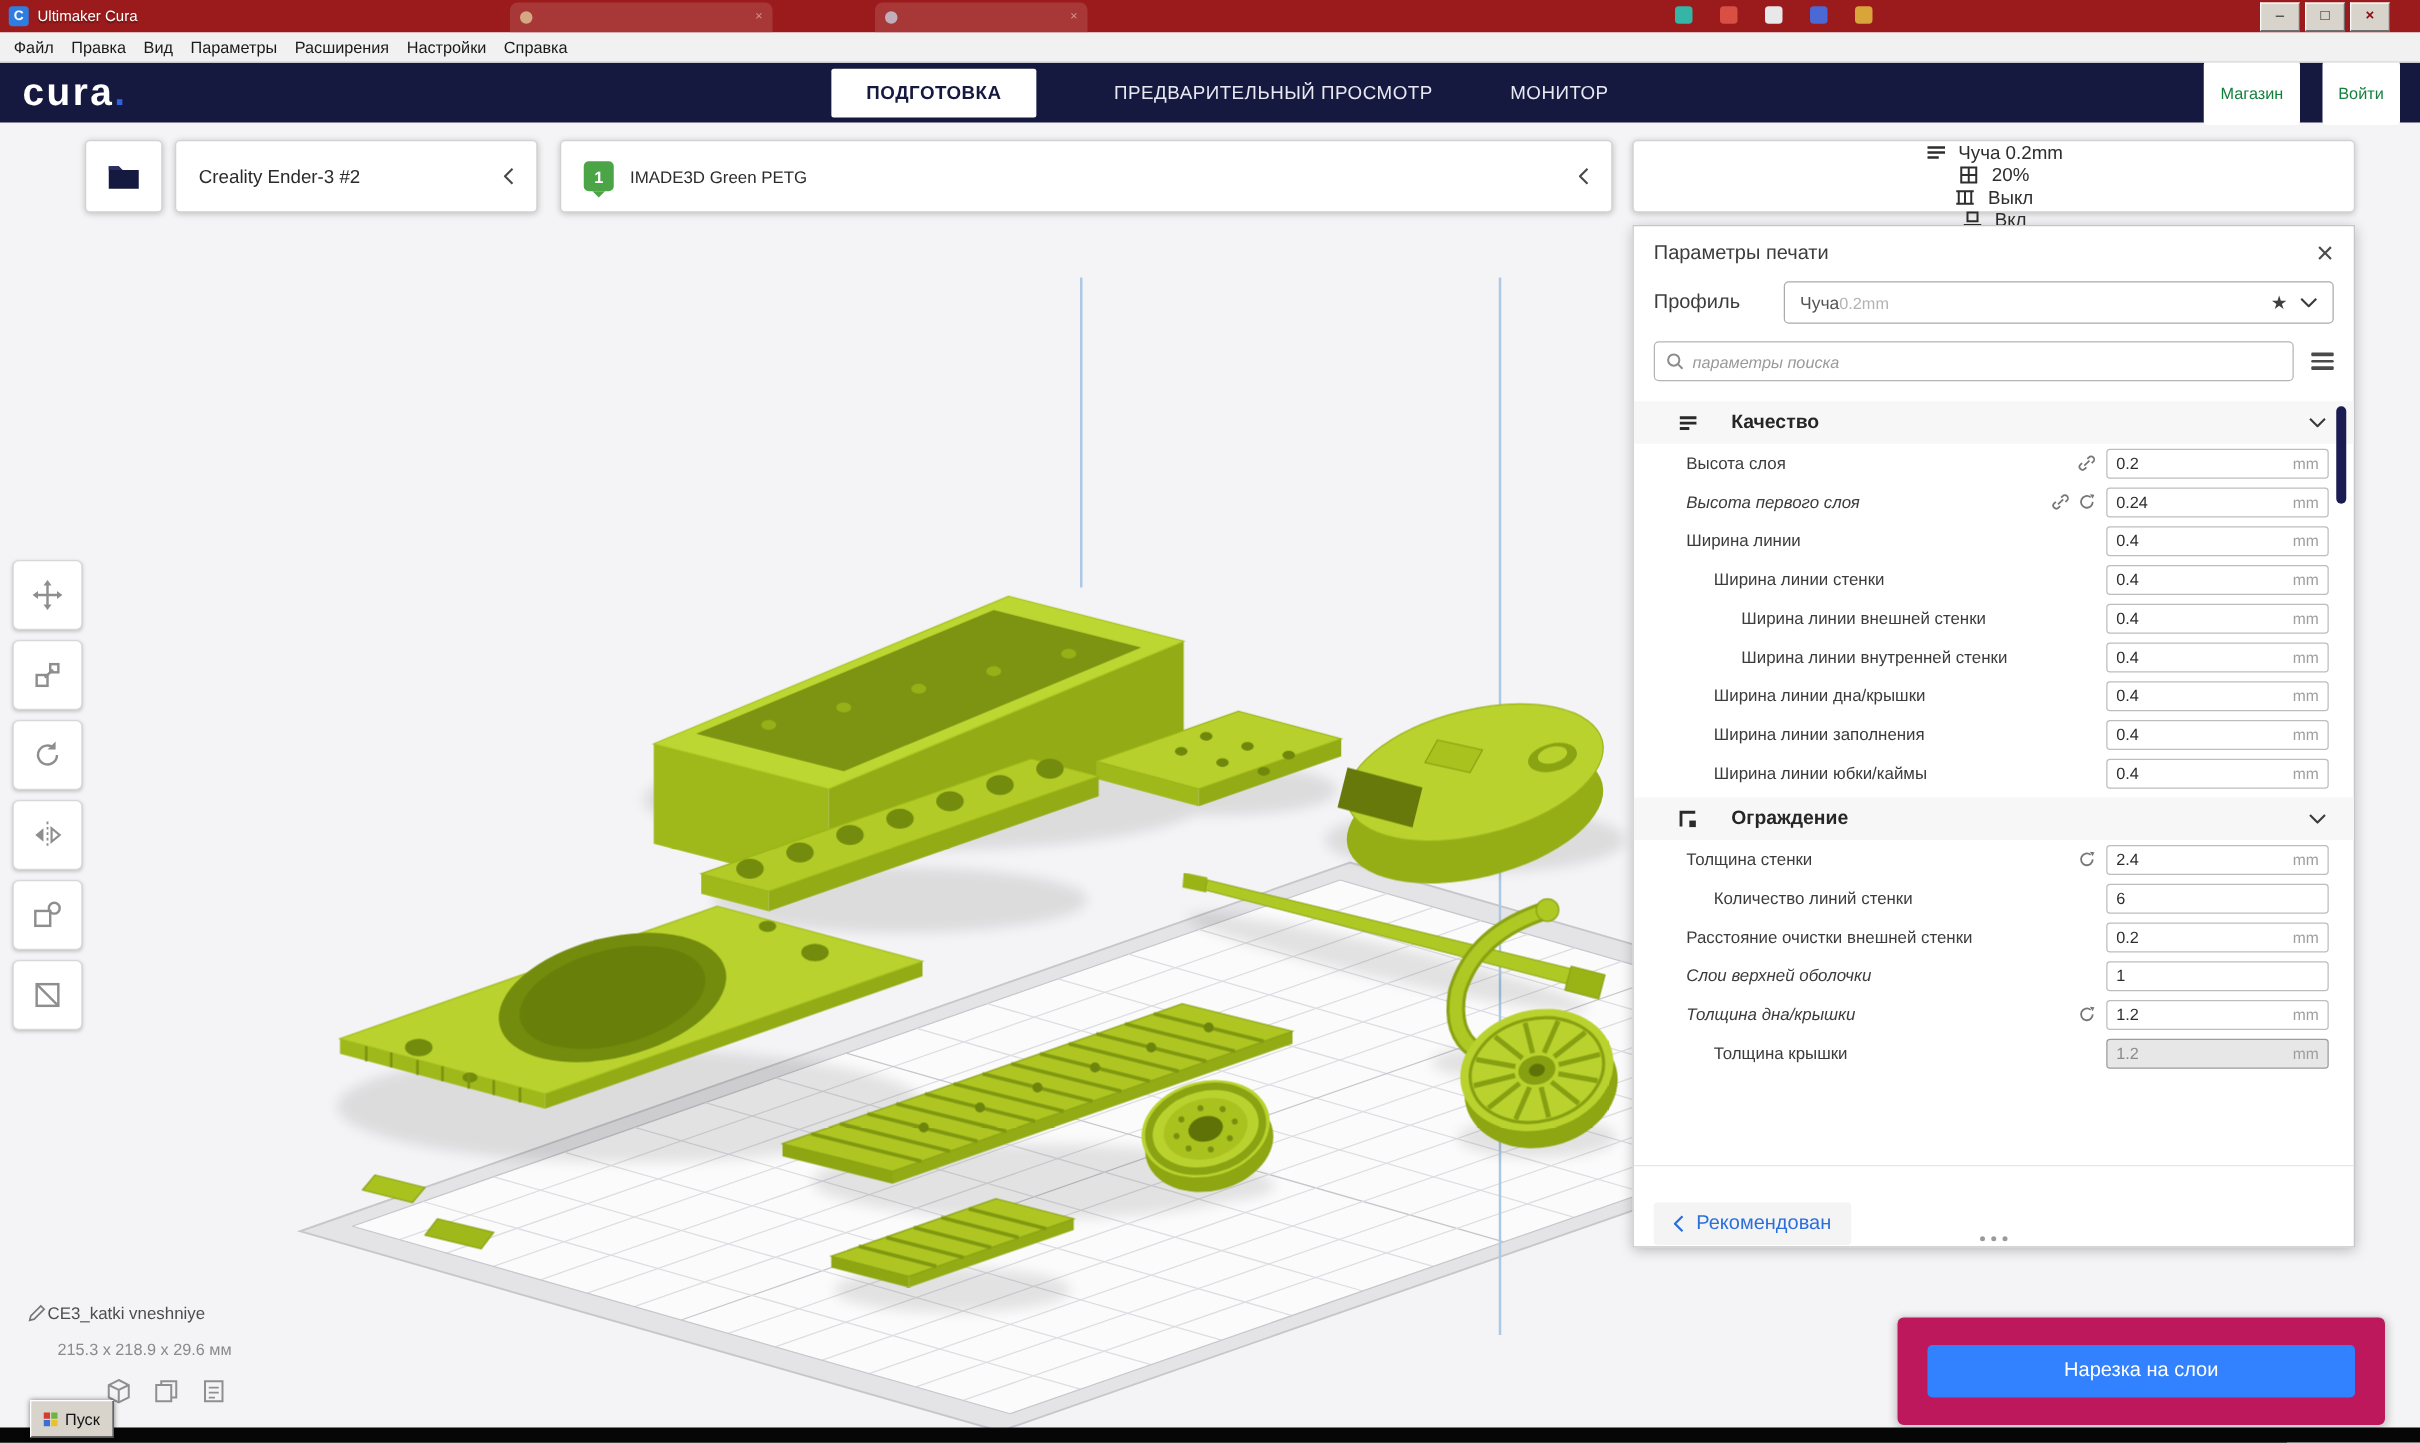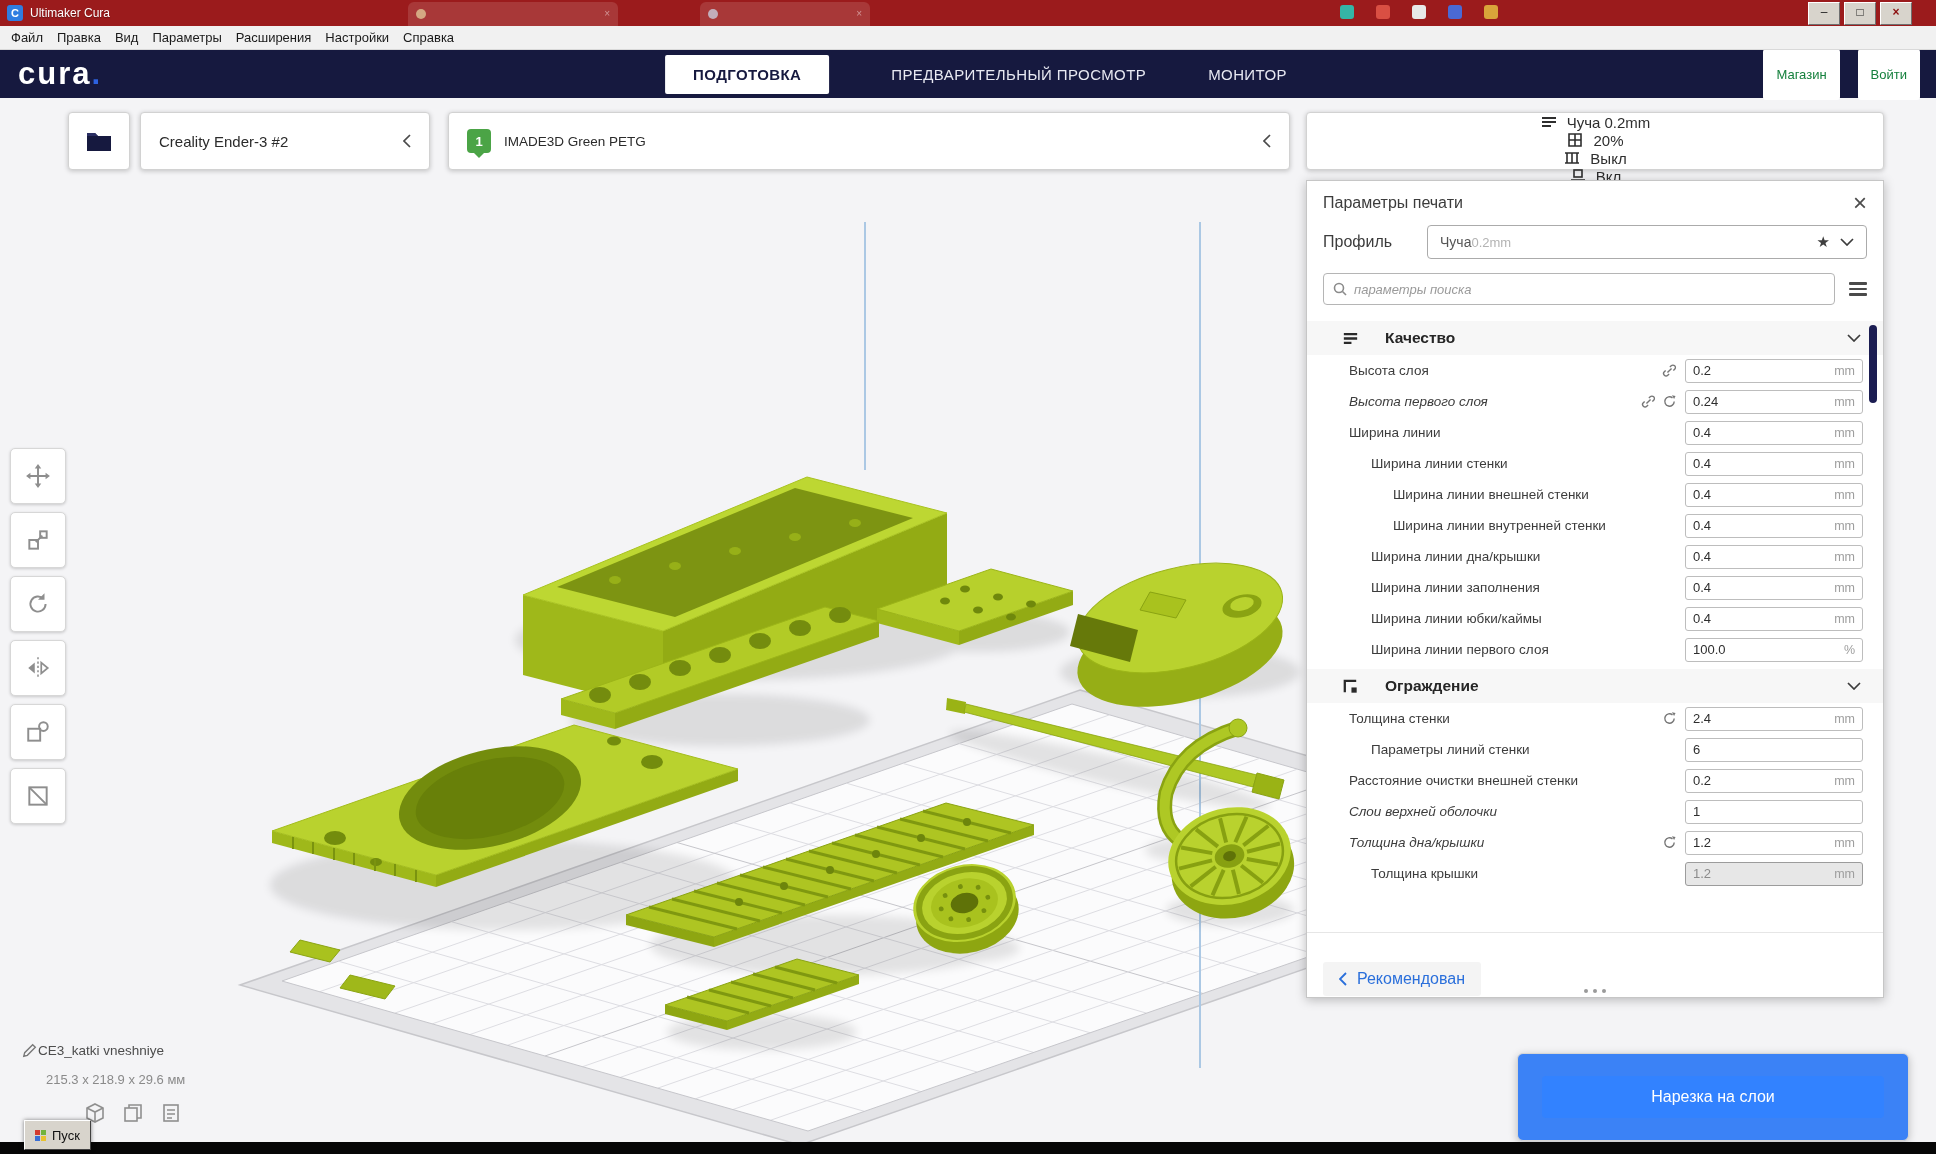--- a/index.html
+++ b/index.html
@@ -105,21 +105,21 @@
   
   .tools{position:absolute;left:10px;top:448px;display:flex;flex-direction:column;gap:8px;z-index:5;}
   .tool{width:54px;height:54px;background:#fff;border:1px solid #d7d7d7;border-radius:5px;
         box-shadow:0 1px 3px rgba(0,0,0,.18);display:flex;align-items:center;justify-content:center;color:#8e8e8e;}
 
   
   .model-info{position:absolute;left:22px;top:1042px;z-index:5;display:flex;align-items:center;
               color:#4d4d4d;font-size:13.5px;}
   .model-dims{position:absolute;left:46px;top:1072px;color:#8a8a8a;font-size:13px;z-index:5;}
   .quick{position:absolute;left:84px;top:1102px;display:flex;gap:16px;z-index:7;color:#8f8f8f;}
-  .slice-card{position:absolute;left:1517px;top:1053px;width:390px;height:86px;background:#3b82f6;
+  .slice-card{position:absolute;left:1517px;top:1053px;width:390px;height:86px;background:#be185d;
               border:1px solid #d6d6d6;border-radius:6px;box-shadow:0 2px 8px rgba(0,0,0,.22);z-index:5;
               display:flex;align-items:center;justify-content:center;}
   .slice-btn{width:342px;height:42px;background:#3282ff;border-radius:4px;color:#fff;font-size:16px;
              display:flex;align-items:center;justify-content:center;}
   .taskbar{position:absolute;left:0;right:0;bottom:0;height:12px;background:#060606;z-index:6;}
   .start{position:absolute;left:24px;bottom:4px;height:28px;padding:0 10px;background:#d8d4cc;
          border:1px solid #404040;border-top-color:#fff;border-left-color:#fff;color:#111;font-size:13px;
          display:flex;align-items:center;gap:6px;z-index:8;box-shadow:0 0 4px rgba(0,0,0,.5);}
   .wflag{display:grid;grid-template-columns:5px 5px;grid-template-rows:5px 5px;gap:1px;}
   .wflag i{display:block;}
@@ -637,28 +637,20 @@
             </div>
           </div>
           <div class="srow ind1">
             <span class="srow-label">Ширина линии юбки/каймы</span>
             <span class="srow-icons"></span>
             <div class="sinput">
               <input value="0.4" style="">
               <span class="unit">mm</span>
             </div>
           </div>
-          <div class="srow ind1">
-            <span class="srow-label">Ширина линии первого слоя</span>
-            <span class="srow-icons"></span>
-            <div class="sinput">
-              <input value="100.0" style="">
-              <span class="unit">%</span>
-            </div>
-          </div>
           <div class="cat">
             <svg class="cat-ic" viewBox="0 0 20 20">
               <path d="M4 16V4h12" fill="none" stroke="#2a2a2a" stroke-width="2.4"></path>
               <rect x="11" y="11" width="5.5" height="5.5" fill="#2a2a2a"></rect>
             </svg>
             <span class="cat-label">Ограждение</span>
             <svg class="chev-down" viewBox="0 0 14 8">
               <path d="M1 1l6 6 6-6" fill="none" stroke="#3c3c3c" stroke-width="1.7"></path>
             </svg>
           </div>
@@ -669,21 +661,21 @@
                 <path d="M13 8a5 5 0 1 1-1.8-3.85" fill="none" stroke="#767676" stroke-width="1.5"></path>
                 <path d="M10.6 1.4l3.8.6-1.5 3.4z" fill="#767676"></path>
               </svg>
             </span>
             <div class="sinput">
               <input value="2.4" style="">
               <span class="unit">mm</span>
             </div>
           </div>
           <div class="srow ind1">
-            <span class="srow-label">Параметры линий стенки</span>
+            <span class="srow-label">Количество линий стенки</span>
             <span class="srow-icons"></span>
             <div class="sinput">
               <input value="6" style="">
               <span class="unit"></span>
             </div>
           </div>
           <div class="srow ind0">
             <span class="srow-label">Расстояние очистки внешней стенки</span>
             <span class="srow-icons"></span>
             <div class="sinput">

